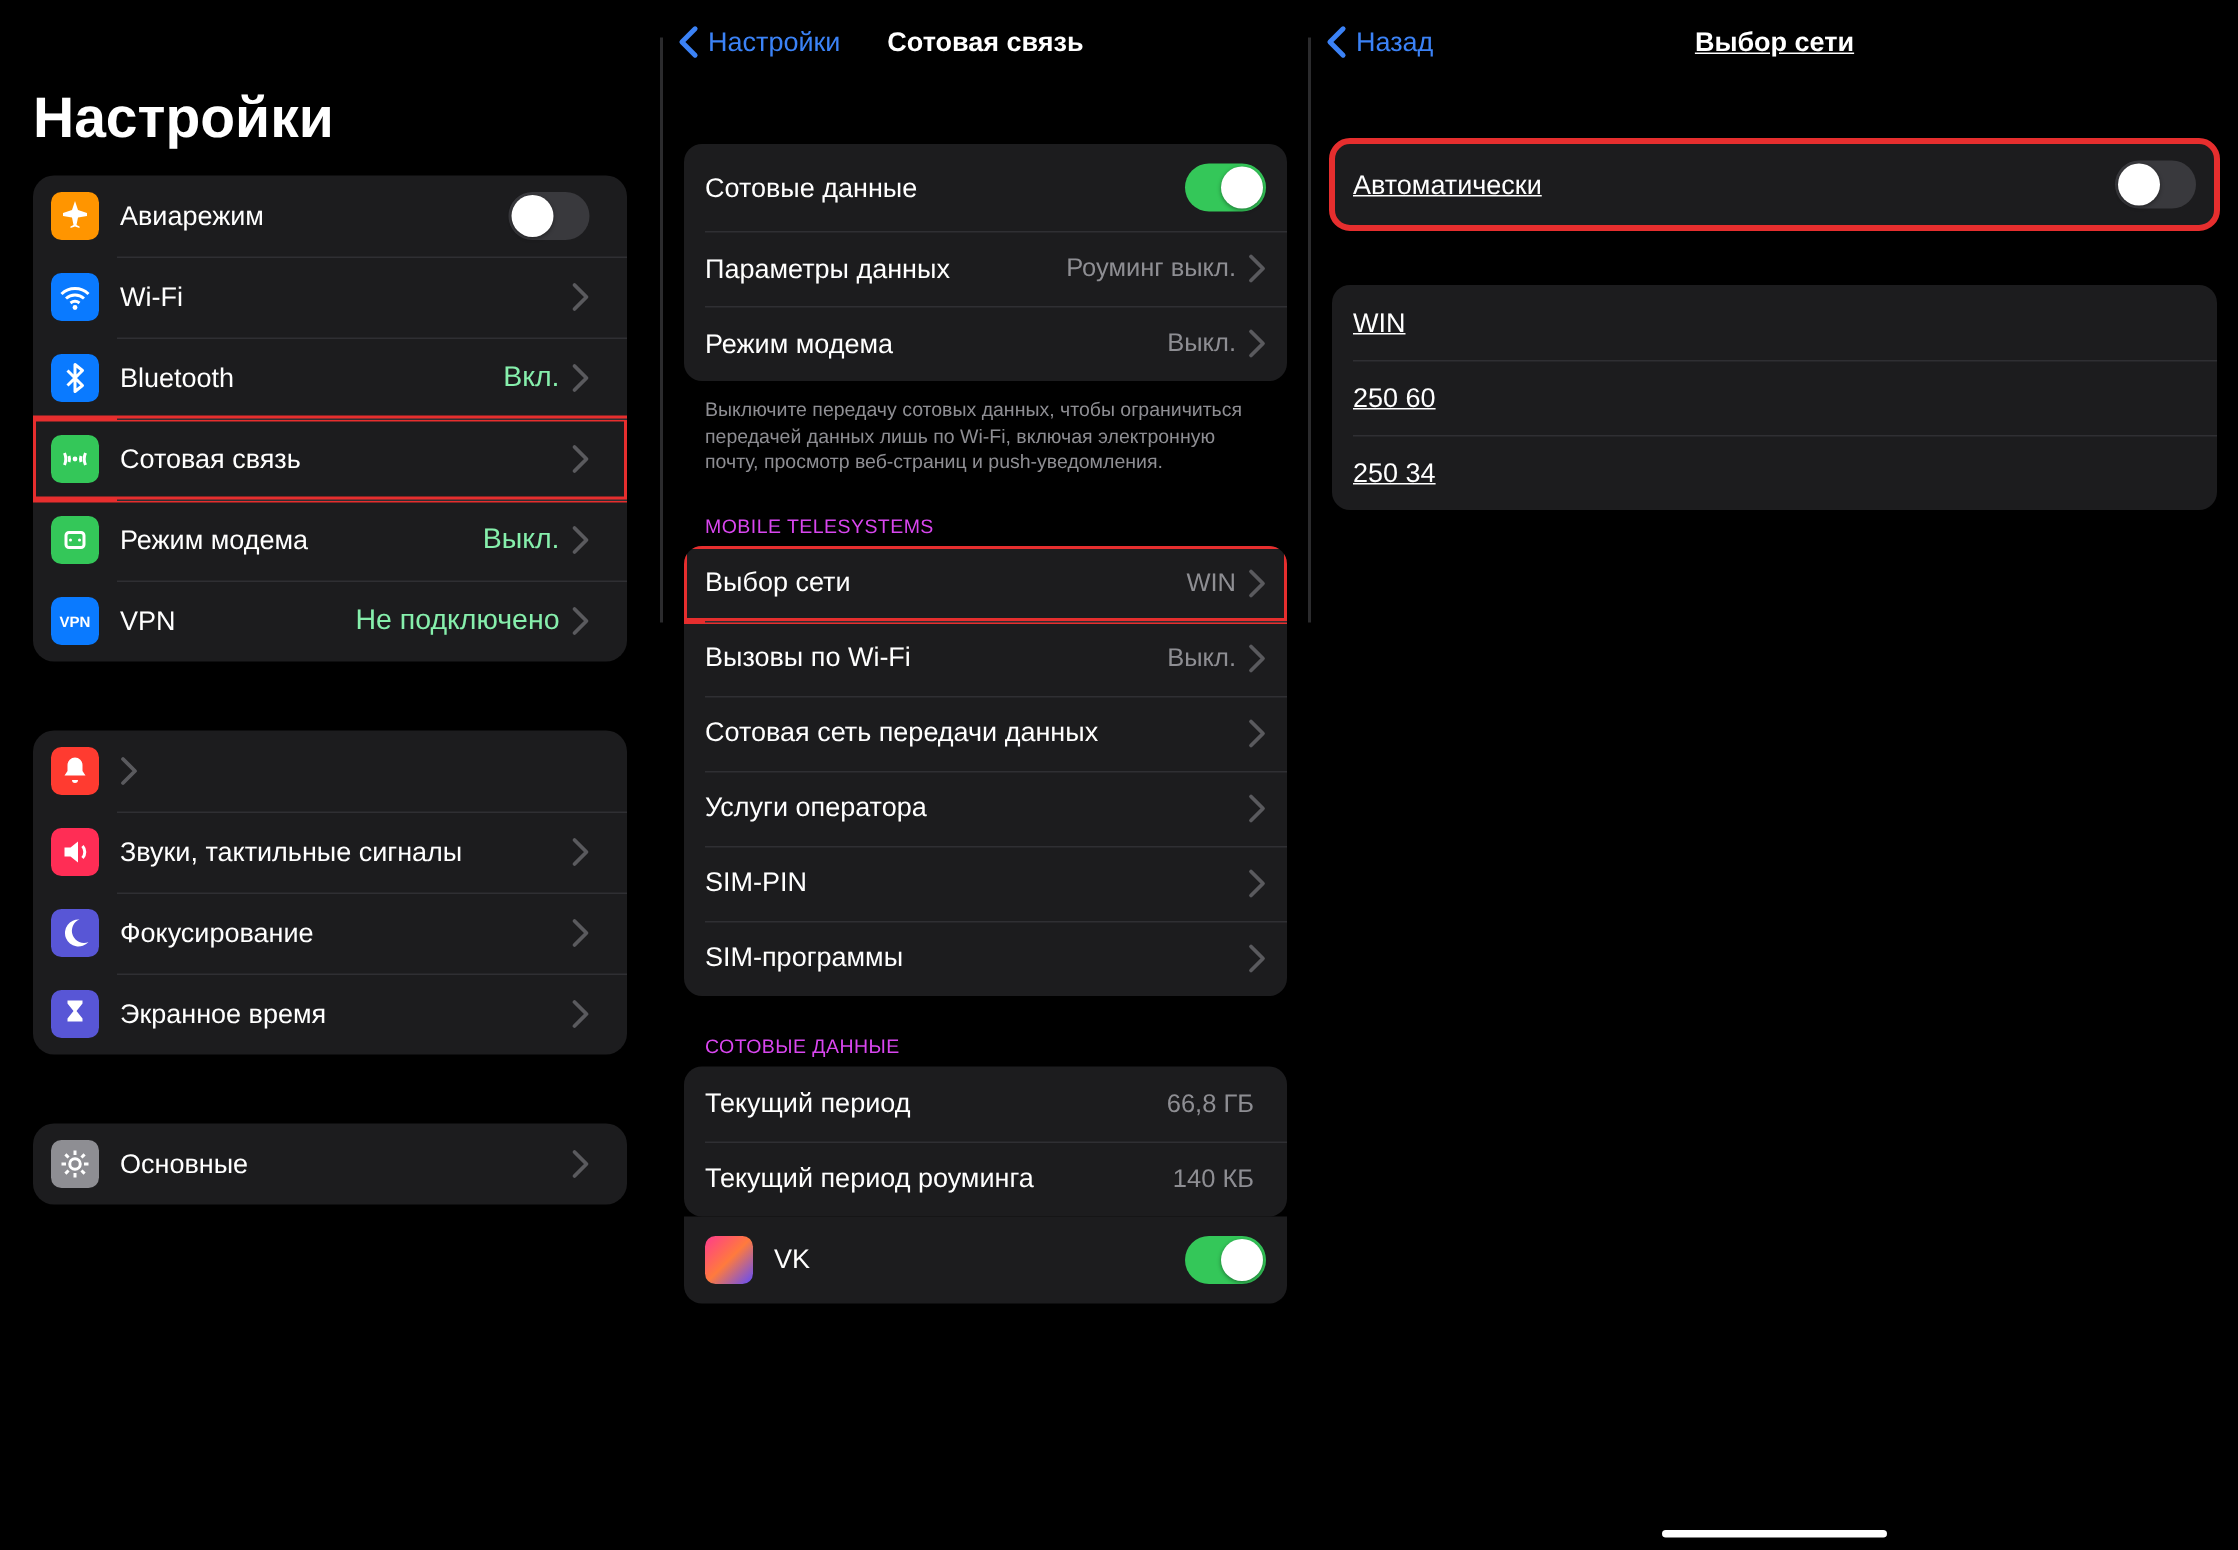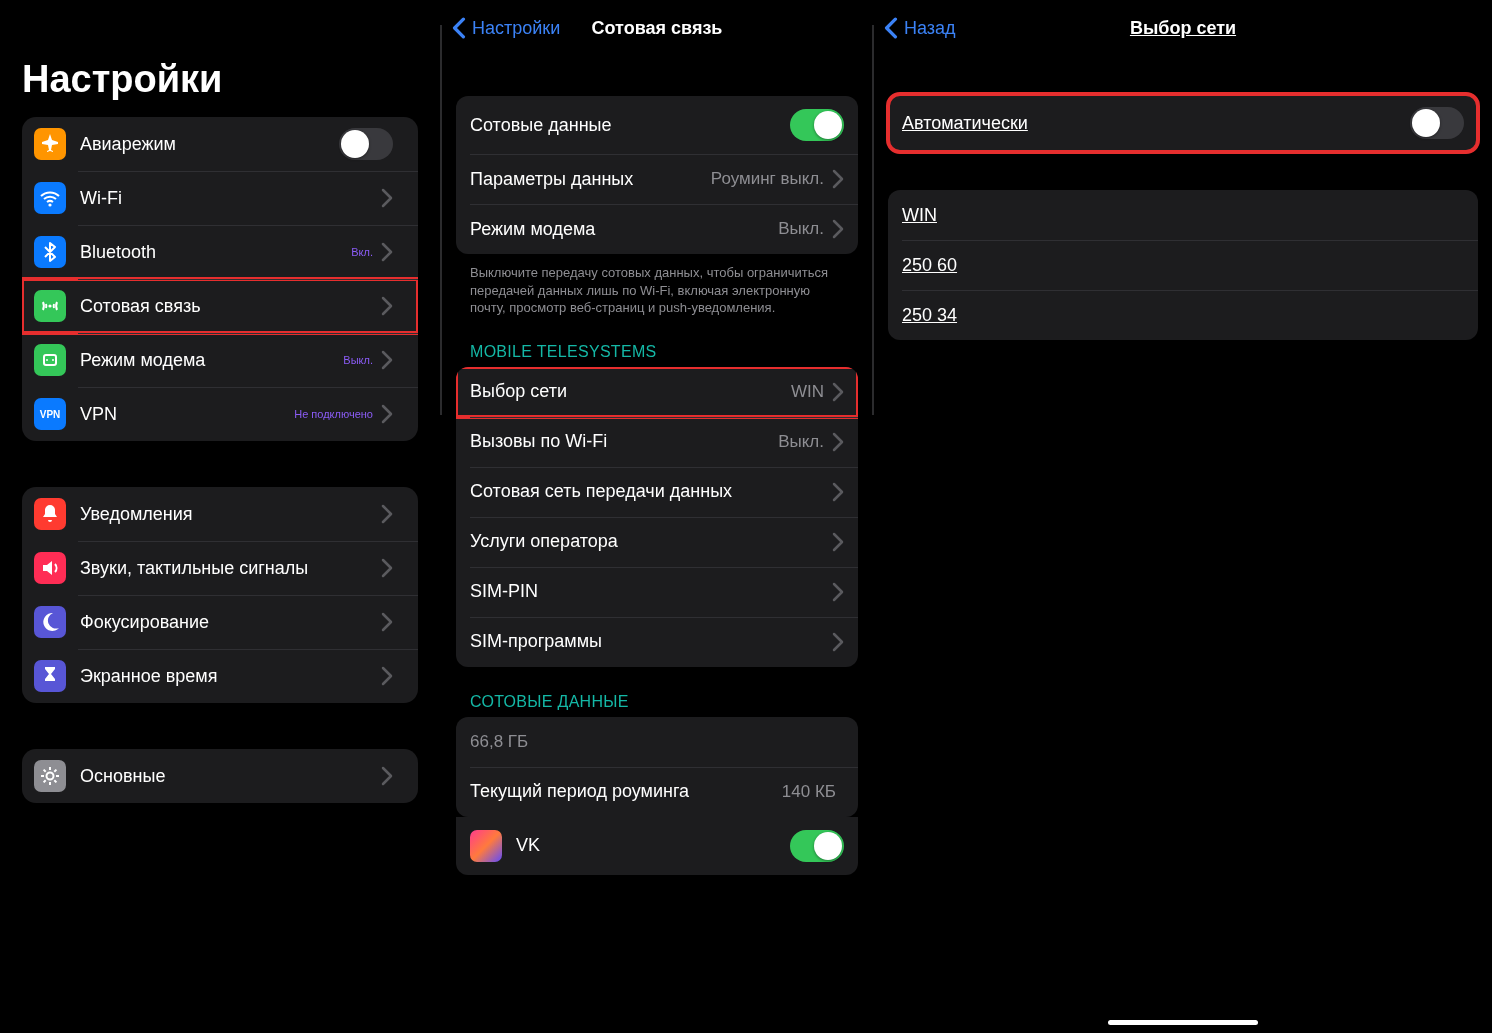--- a/index.html
+++ b/index.html
@@ -103,21 +103,21 @@
     border-radius: 7px;
     display: flex;
     align-items: center;
     justify-content: center;
     margin-right: 14px;
     flex-shrink: 0;
     color: #fff;
     font-size: 18px;
   }
   .row .label { flex: 1; font-size: 18px; }
-  .row .value { color: #8b5cf6; font-size: 11px; margin-right: 8px; }
+  .row .value { color: #86efac; font-size: 19px; margin-right: 8px; }
   .row .chev  { color: #5a5a5e; }
 
   .highlight {
     outline: 4px solid #e62e2e;
     outline-offset: -2px;
   }
 
   
   .toggle {
     width: 54px; height: 32px;
@@ -164,22 +164,22 @@
   .cell .value { color: #8e8e93; font-size: 17px; margin-right: 8px; }
   .cell .chev  { color: #5a5a5e; }
 
   .footer-note {
     font-size: 13px;
     color: #8e8e93;
     line-height: 1.35;
     padding: 10px 28px 0 28px;
   }
   .section-header {
-    font-size: 16px;
-    color: #14b8a6;
+    font-size: 13px;
+    color: #d946ef;
     text-transform: uppercase;
     padding: 26px 28px 6px 28px;
     letter-spacing: .3px;
   }
 
   
   .app-icon {
     width: 32px; height: 32px; border-radius: 7px;
     background: linear-gradient(135deg,#ff3b8d 0%, #ff7a3d 50%, #5e4bff 100%);
     margin-right: 14px;
@@ -338,21 +338,20 @@
         </span>
       </div>
     </div>
   <div class="group" id="p1g2">
       <div class="row">
         <div class="icon-box" style="background:#ff3b30">
           <svg width="24" height="24" viewBox="0 0 24 24">
             <use href="#i-bell"></use>
           </svg>
         </div>
-        <span class="label">Уведомления</span>
         <span class="chev">
           <svg width="12" height="20" viewBox="0 0 12 20">
             <use href="#chevron"></use>
           </svg>
         </span>
       </div>
       <div class="row">
         <div class="icon-box" style="background:#ff2d55">
           <svg width="24" height="24" viewBox="0 0 24 24">
             <use href="#i-sound"></use>
@@ -500,20 +499,21 @@
           <svg width="12" height="20" viewBox="0 0 12 20">
             <use href="#chevron"></use>
           </svg>
         </span>
       </div>
     </div>
 
   <div class="section-header">СОТОВЫЕ ДАННЫЕ</div>
   <div class="cell-group" id="p2g3" style="margin-top:0">
       <div class="cell">
+        <span class="label">Текущий период</span>
         <span class="value">66,8 ГБ</span>
       </div>
       <div class="cell">
         <span class="label">Текущий период роуминга</span>
         <span class="value">140 КБ</span>
       </div>
     </div>
 
   <div class="cell-group" style="margin-top:0; border-top-left-radius:0; border-top-right-radius:0;">
     <div class="cell">

